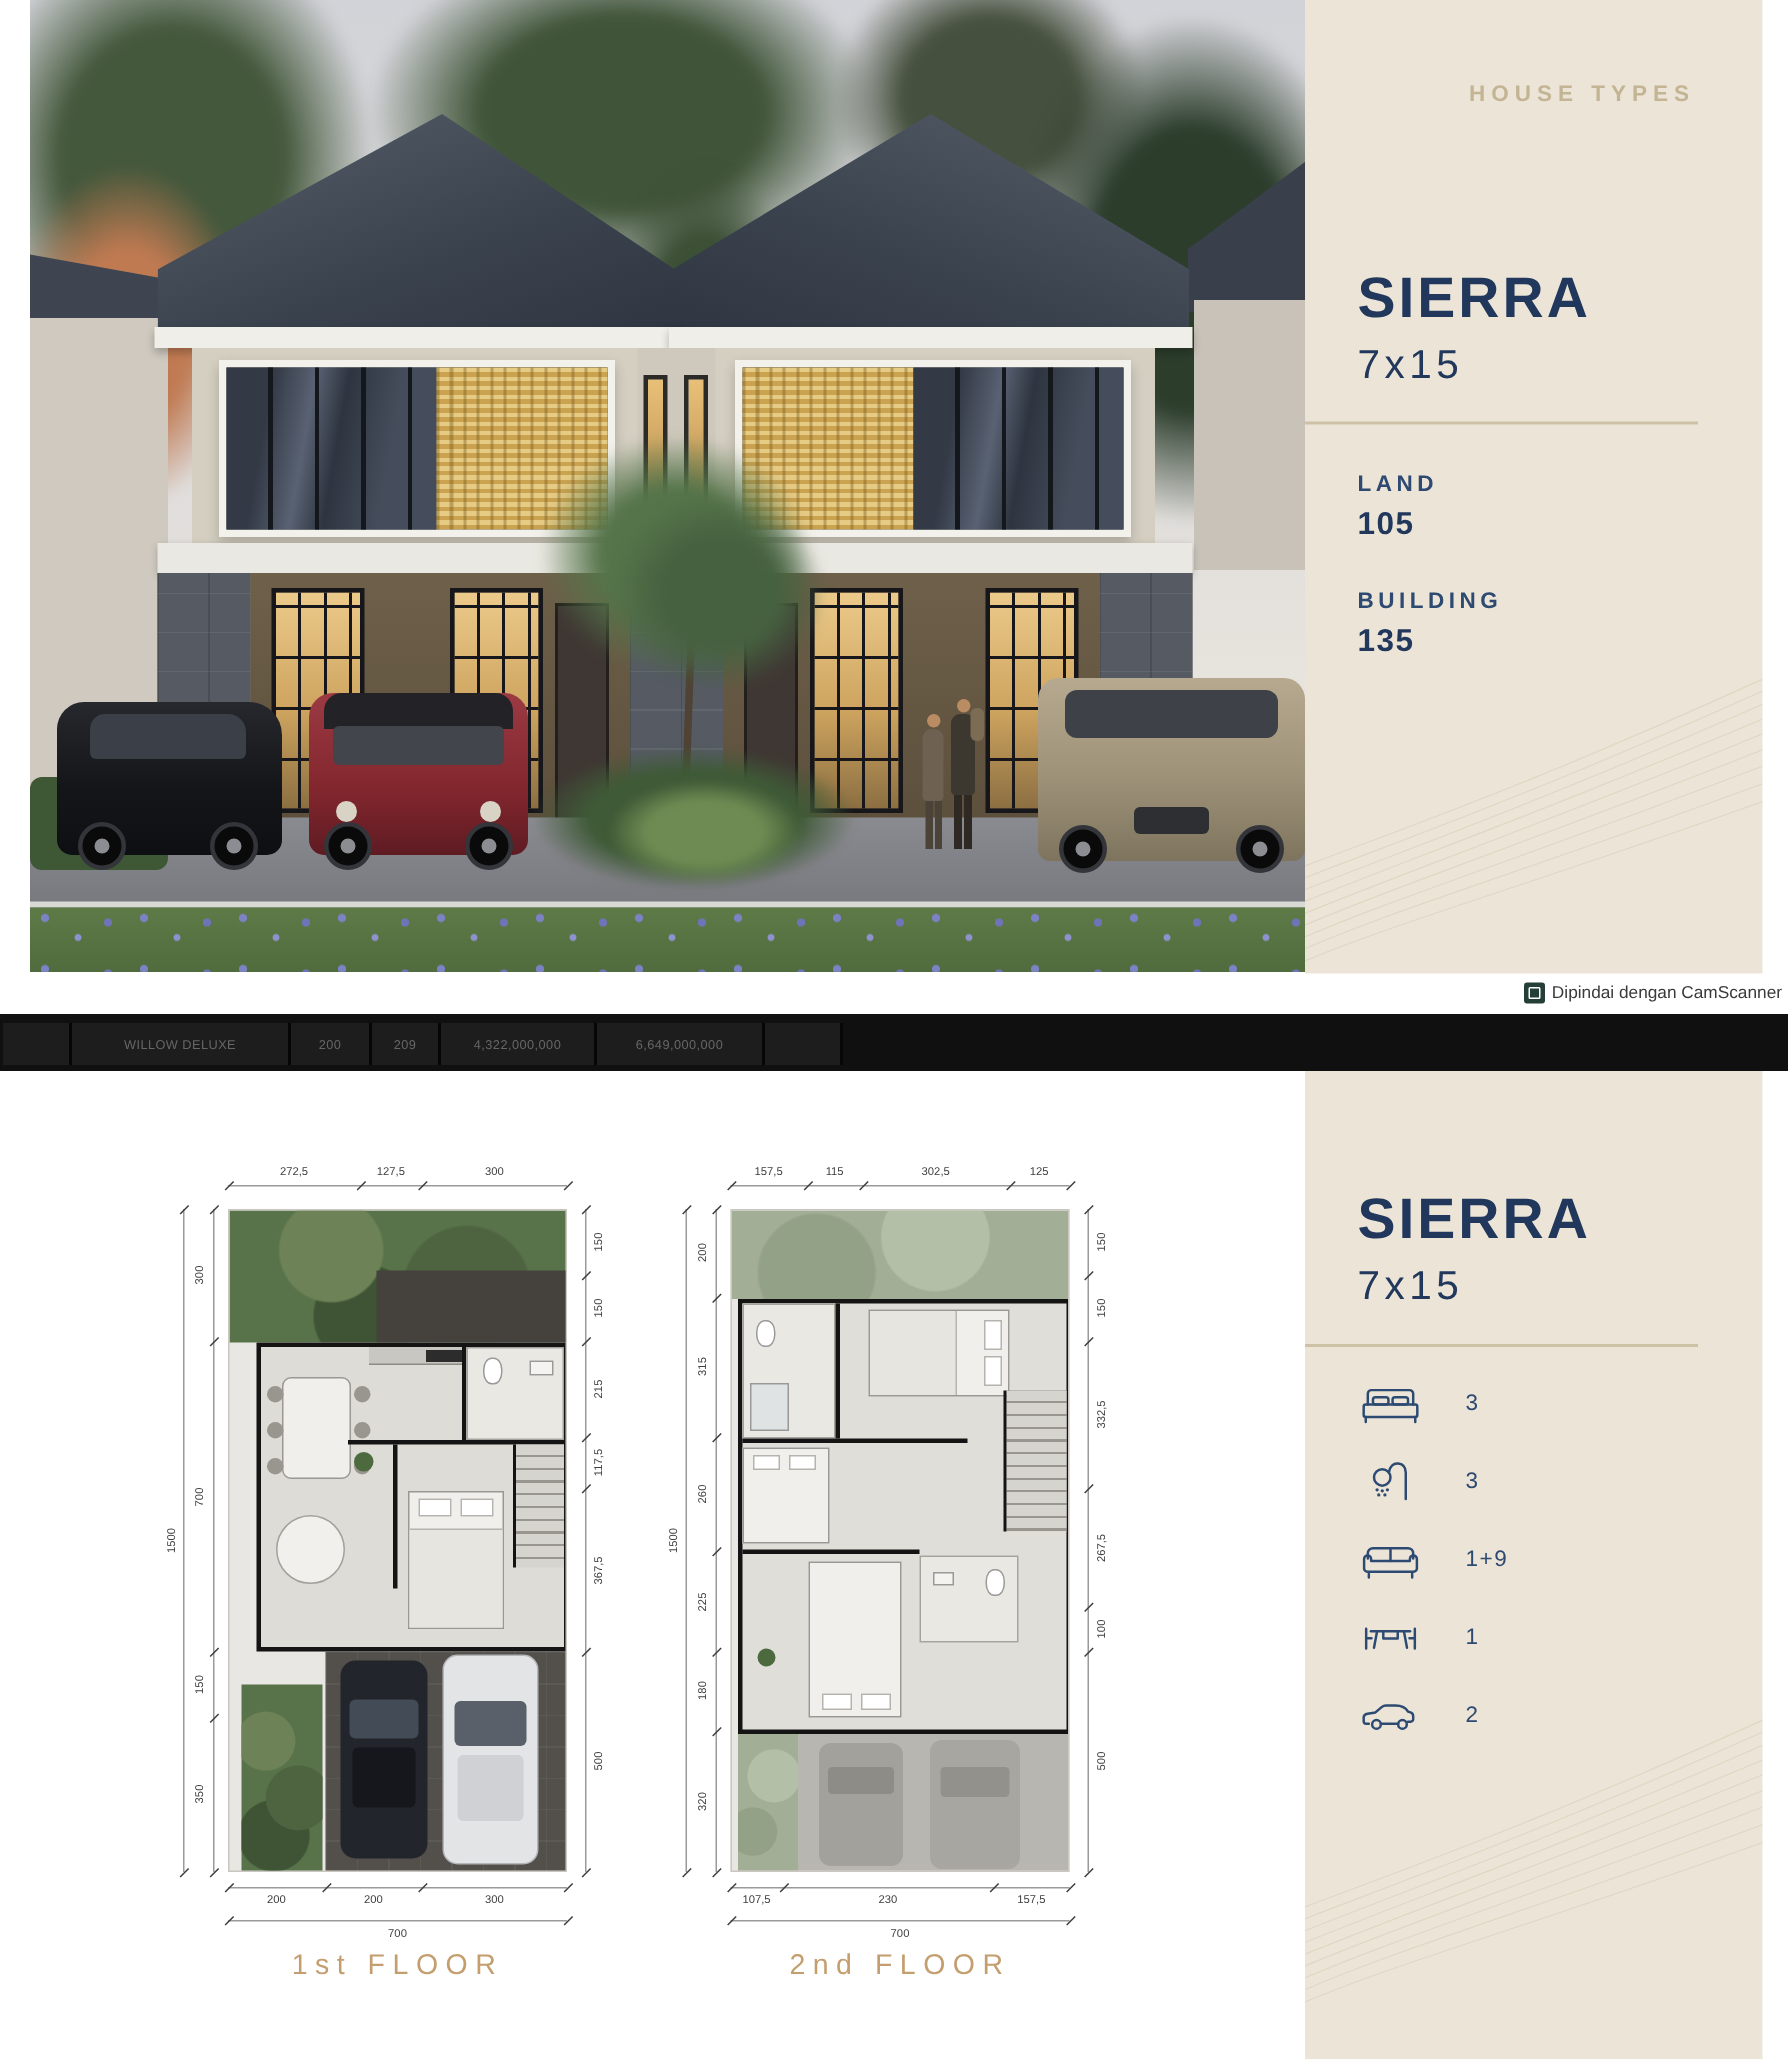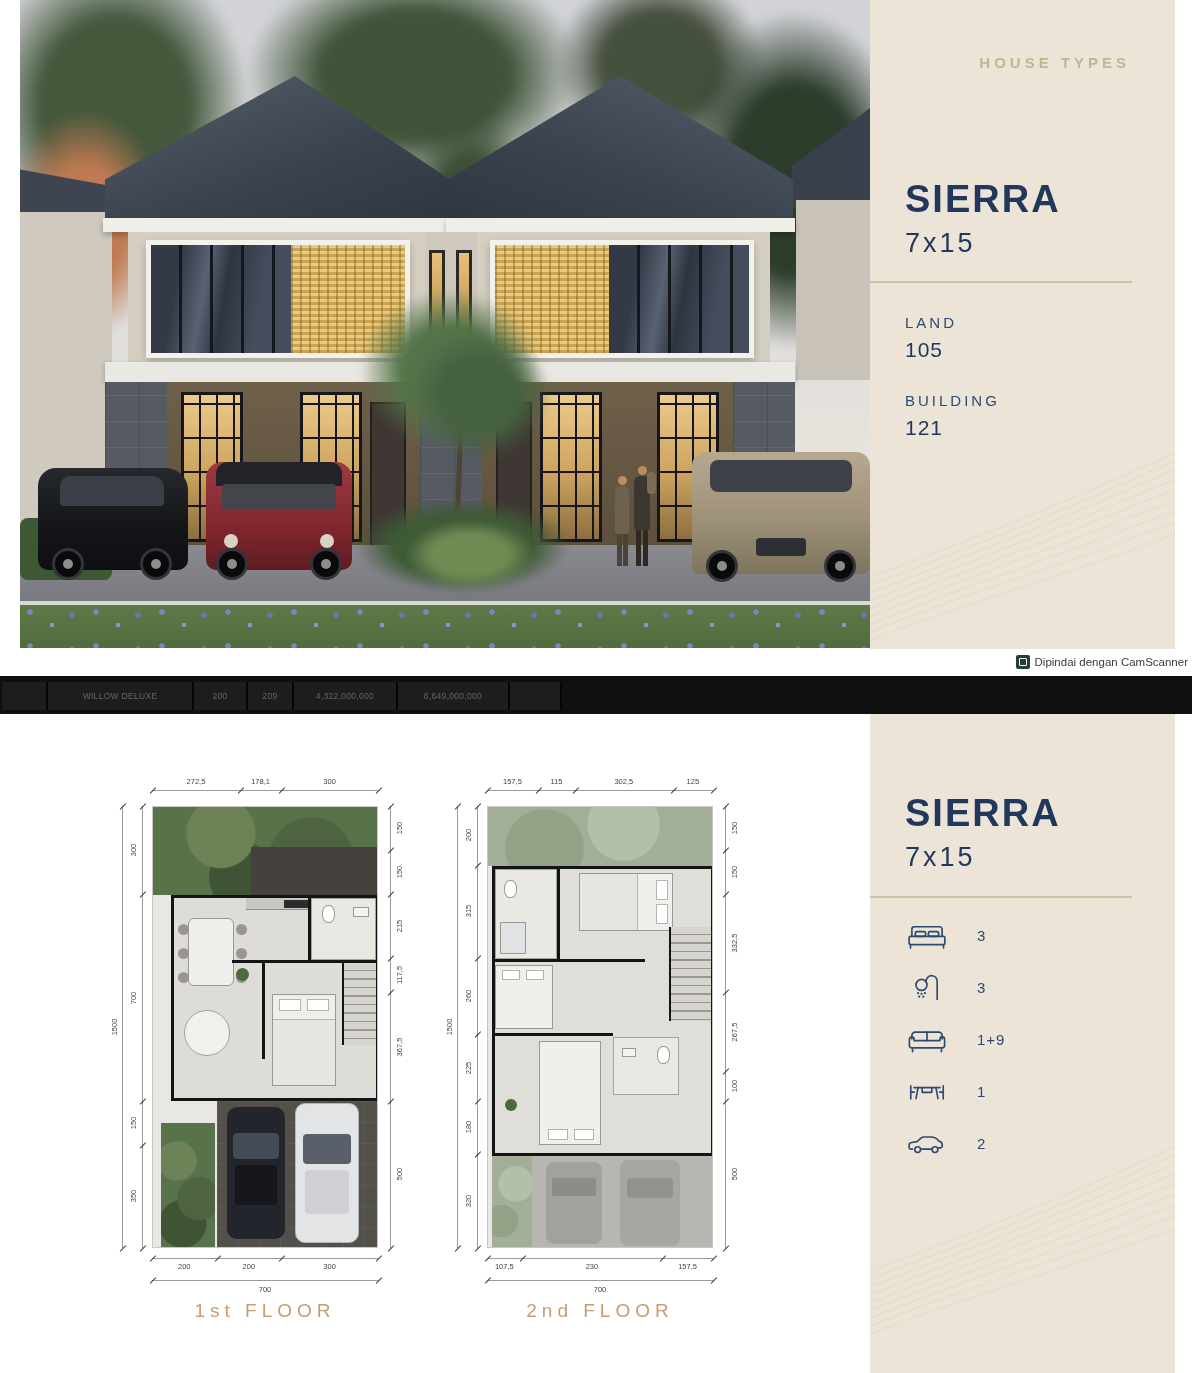--- a/index.html
+++ b/index.html
@@ -7,22 +7,22 @@
 .page{position:relative;width:1192px;height:1373px;background:#fff;overflow:hidden;font-family:"Liberation Sans",sans-serif}
 .a{position:absolute}
 
 .side{position:absolute;left:870px;width:305px;background:#ece5d7;overflow:hidden}
 .side.top{top:0;height:649px}
 .side.bottom{top:714px;height:659px}
 .ht{position:absolute;top:54px;right:45px;font-size:15px;letter-spacing:4px;color:#c3b494;font-weight:600}
 .hname{position:absolute;left:35px;font-size:38px;font-weight:700;letter-spacing:2px;color:#21375c}
 .hsize{position:absolute;left:35px;font-size:27px;letter-spacing:3px;color:#21375c}
 .rule{position:absolute;left:0;width:262px;height:2px;background:#cdc2a6}
-.slabel{position:absolute;left:35px;font-size:15px;letter-spacing:3px;color:#2e4a72;font-weight:400}
-.svalue{position:absolute;left:35px;font-size:21px;font-weight:400;color:#21375c;letter-spacing:1px}
+.slabel{position:absolute;left:35px;font-size:15px;letter-spacing:3px;color:#2e4a72;font-weight:700}
+.svalue{position:absolute;left:35px;font-size:21px;font-weight:700;color:#21375c;letter-spacing:1px}
 .waves{position:absolute;right:0;bottom:0;pointer-events:none}
 
 .scanrow{position:absolute;top:652px;right:4px;height:20px;display:flex;align-items:center;gap:5px;font-size:11.5px;color:#3a3a3a}
 .csicon{width:14px;height:14px;border-radius:2px;background:#233f37;position:relative}
 .csicon:after{content:"";position:absolute;inset:3px;border:1.5px solid #fff;border-radius:1px}
 
 .strip{position:absolute;left:0;top:676px;width:1192px;height:38px;background:#101010}
 .strip .row{position:absolute;left:2px;top:6px;height:28px;display:flex}
 .strip .cell{background:#1d1d1d;border-right:2px solid #060606;color:#666;font-size:8.5px;display:flex;align-items:center;justify-content:center;letter-spacing:.3px}
 
@@ -154,21 +154,21 @@
   </div>
 
   <aside class="side top">
     <div class="ht">HOUSE TYPES</div>
     <div class="hname" style="top:178px">SIERRA</div>
     <div class="hsize" style="top:228px">7x15</div>
     <div class="rule" style="top:281px"></div>
     <div class="slabel" style="top:314px">LAND</div>
     <div class="svalue" style="top:338px">105</div>
     <div class="slabel" style="top:392px">BUILDING</div>
-    <div class="svalue" style="top:416px">121</div>
+    <div class="svalue" style="top:416px">135</div>
     <svg class="waves" width="305" height="230" viewBox="0 0 305 230" fill="none" stroke="#ded5c0" stroke-width="0.8" opacity="0.85">
       <path d="M-15 228 C60 195 140 175 320 110"></path>
         <path d="M-15 220 C60 186 142 164 320 98"></path>
       <path d="M-15 212 C62 178 144 154 320 86"></path>
         <path d="M-15 204 C64 170 146 144 320 75"></path>
       <path d="M-15 196 C66 162 148 135 320 64"></path>
         <path d="M-15 188 C68 154 150 126 320 54"></path>
       <path d="M-15 180 C70 146 152 118 320 44"></path>
         <path d="M-15 172 C72 138 154 110 320 35"></path>
       <path d="M-15 164 C74 130 156 102 320 27"></path>
@@ -267,21 +267,21 @@
       </div>
     </div>
     <div class="a g-sage" style="left:4px;top:349px;width:40px;height:93px"></div>
   </div>
 
   <div id="dim-layer" class="a" style="left:0;top:0;width:1008px;height:1373px">
       <div class="dline" style="left: 152px; top: 790px; width: 226px; height: 1px;"></div>
       <div class="dtick" style="left: 149px; top: 790px;"></div>
       <div class="dlabel" style="left: 195.989px; top: 781px;">272,5</div>
       <div class="dtick" style="left: 236.979px; top: 790px;"></div>
-      <div class="dlabel" style="left: 260.561px; top: 781px;">178,1</div>
+      <div class="dlabel" style="left: 260.561px; top: 781px;">127,5</div>
       <div class="dtick" style="left: 278.143px; top: 790px;"></div>
       <div class="dlabel" style="left: 329.571px; top: 781px;">300</div>
       <div class="dtick" style="left: 375px; top: 790px;"></div>
       <div class="dline" style="left: 152px; top: 1258px; width: 226px; height: 1px;"></div>
       <div class="dtick" style="left: 149px; top: 1258px;"></div>
       <div class="dlabel" style="left: 184.286px; top: 1266px;">200</div>
       <div class="dtick" style="left: 213.571px; top: 1258px;"></div>
       <div class="dlabel" style="left: 248.857px; top: 1266px;">200</div>
       <div class="dtick" style="left: 278.143px; top: 1258px;"></div>
       <div class="dlabel" style="left: 329.571px; top: 1266px;">300</div>

